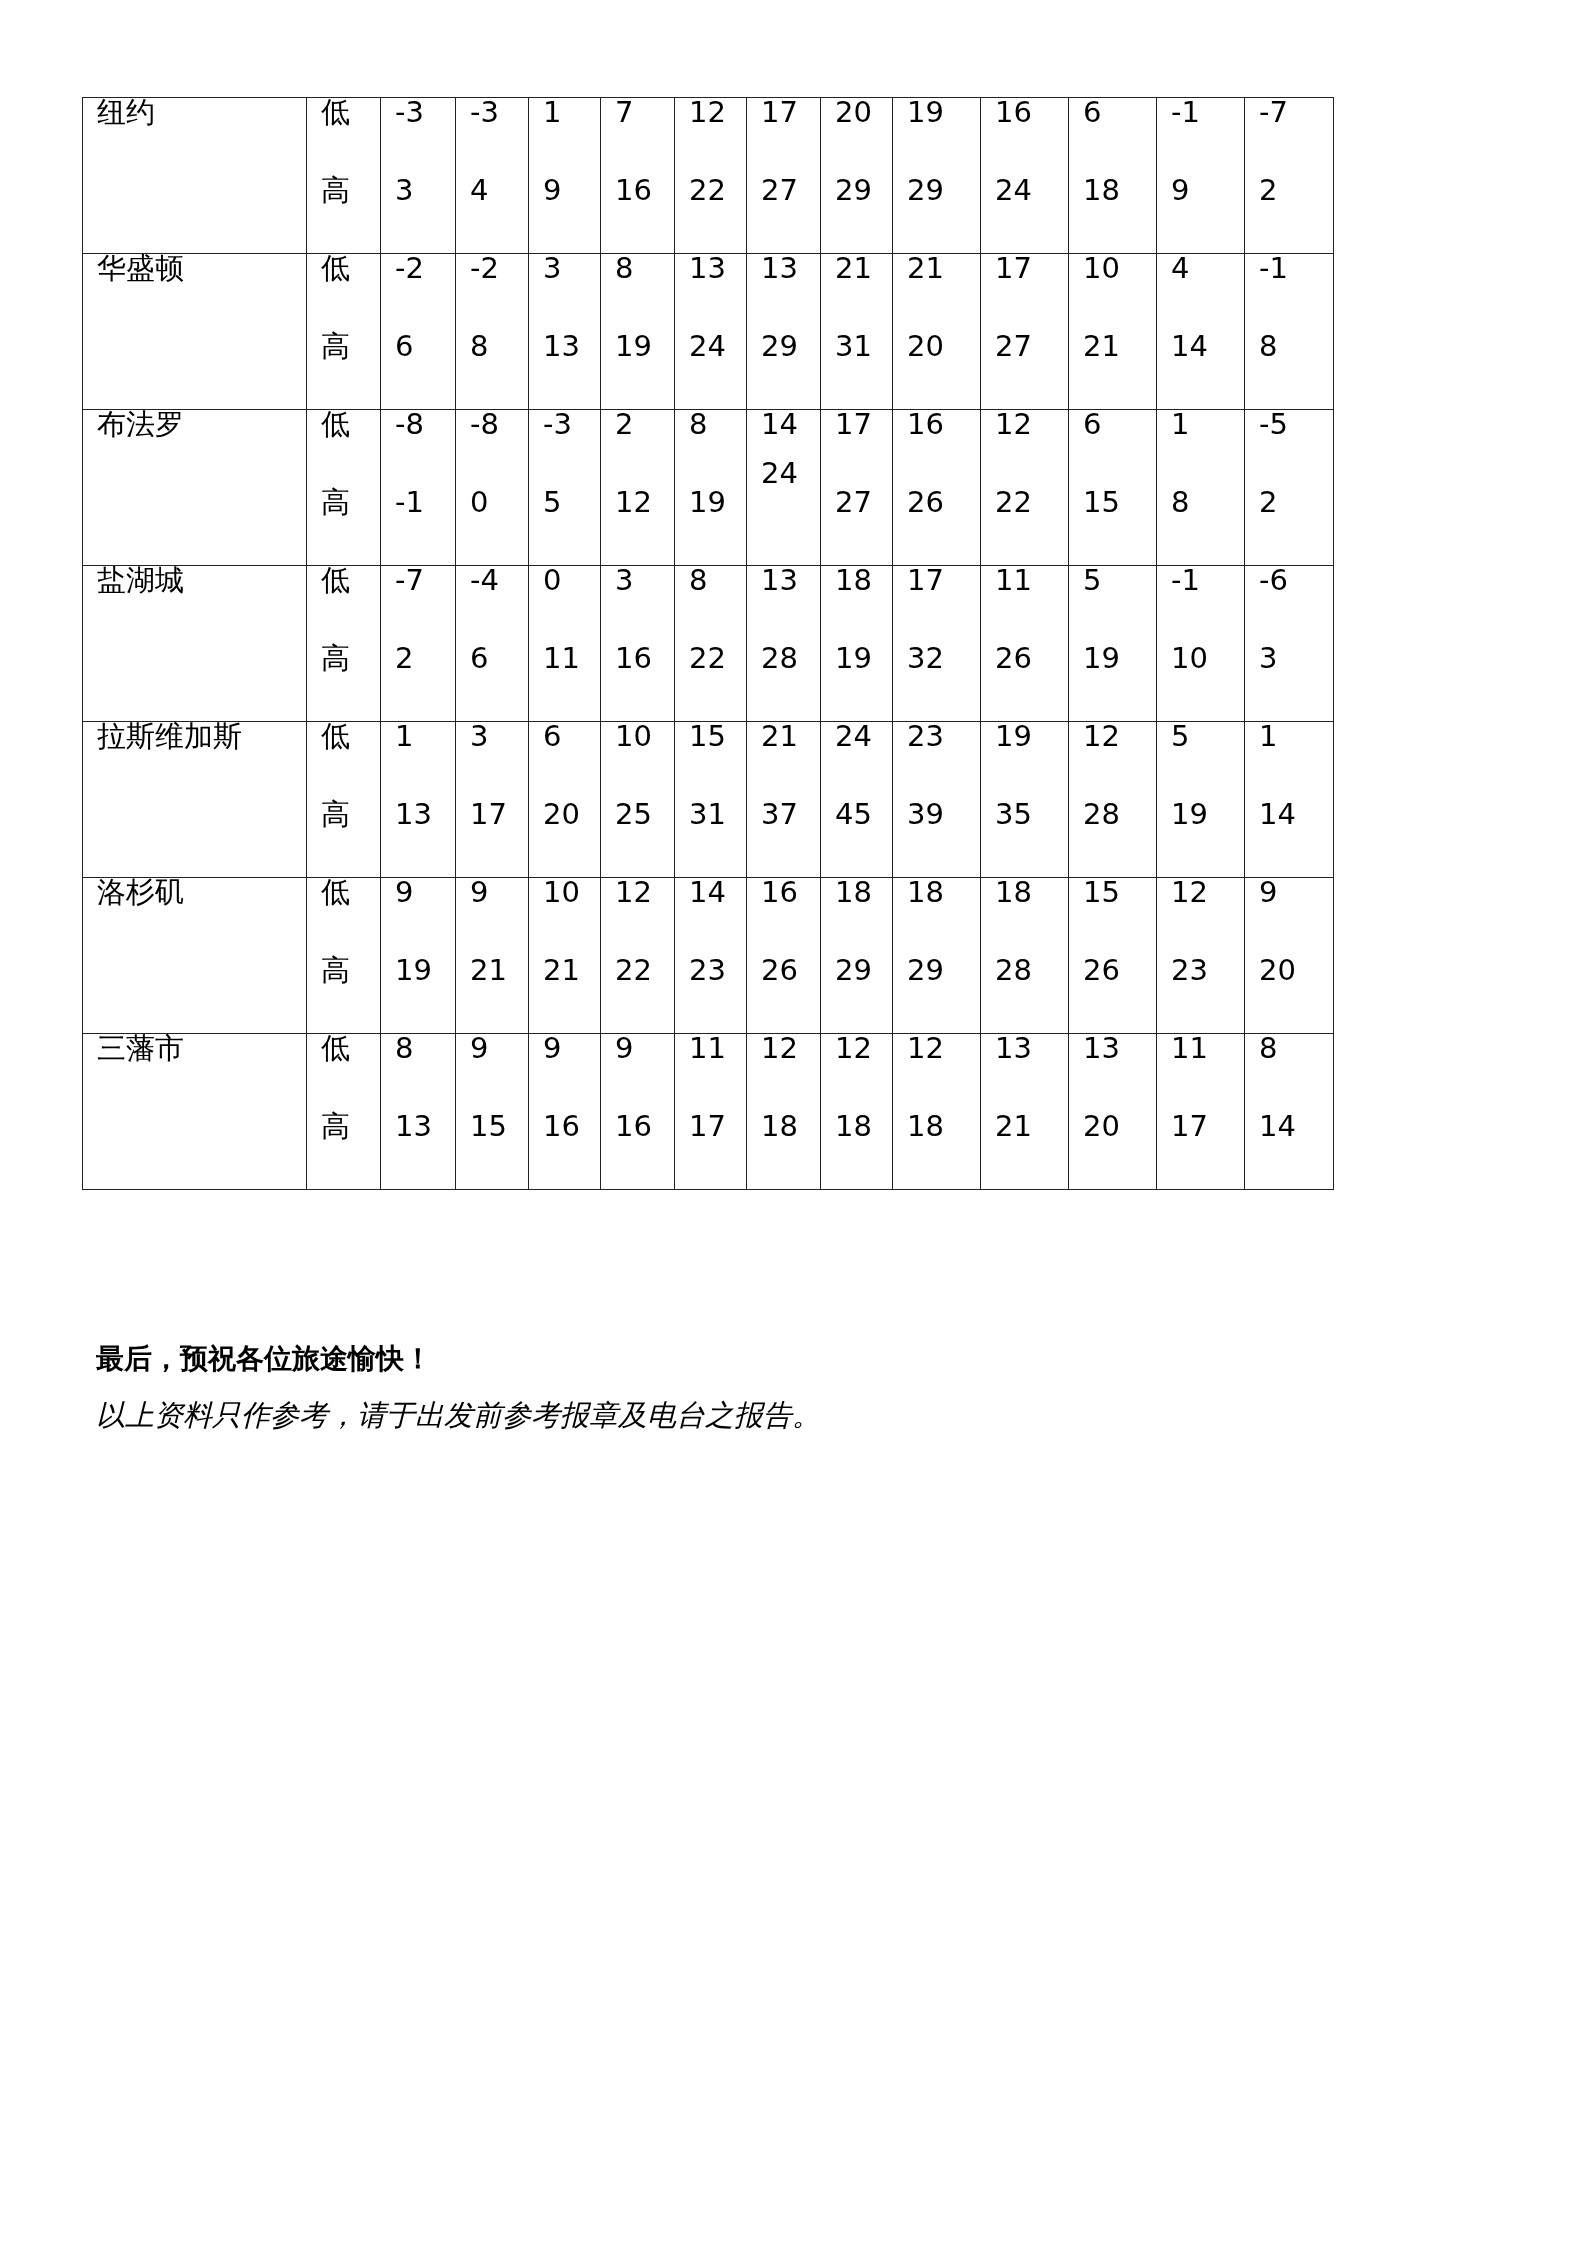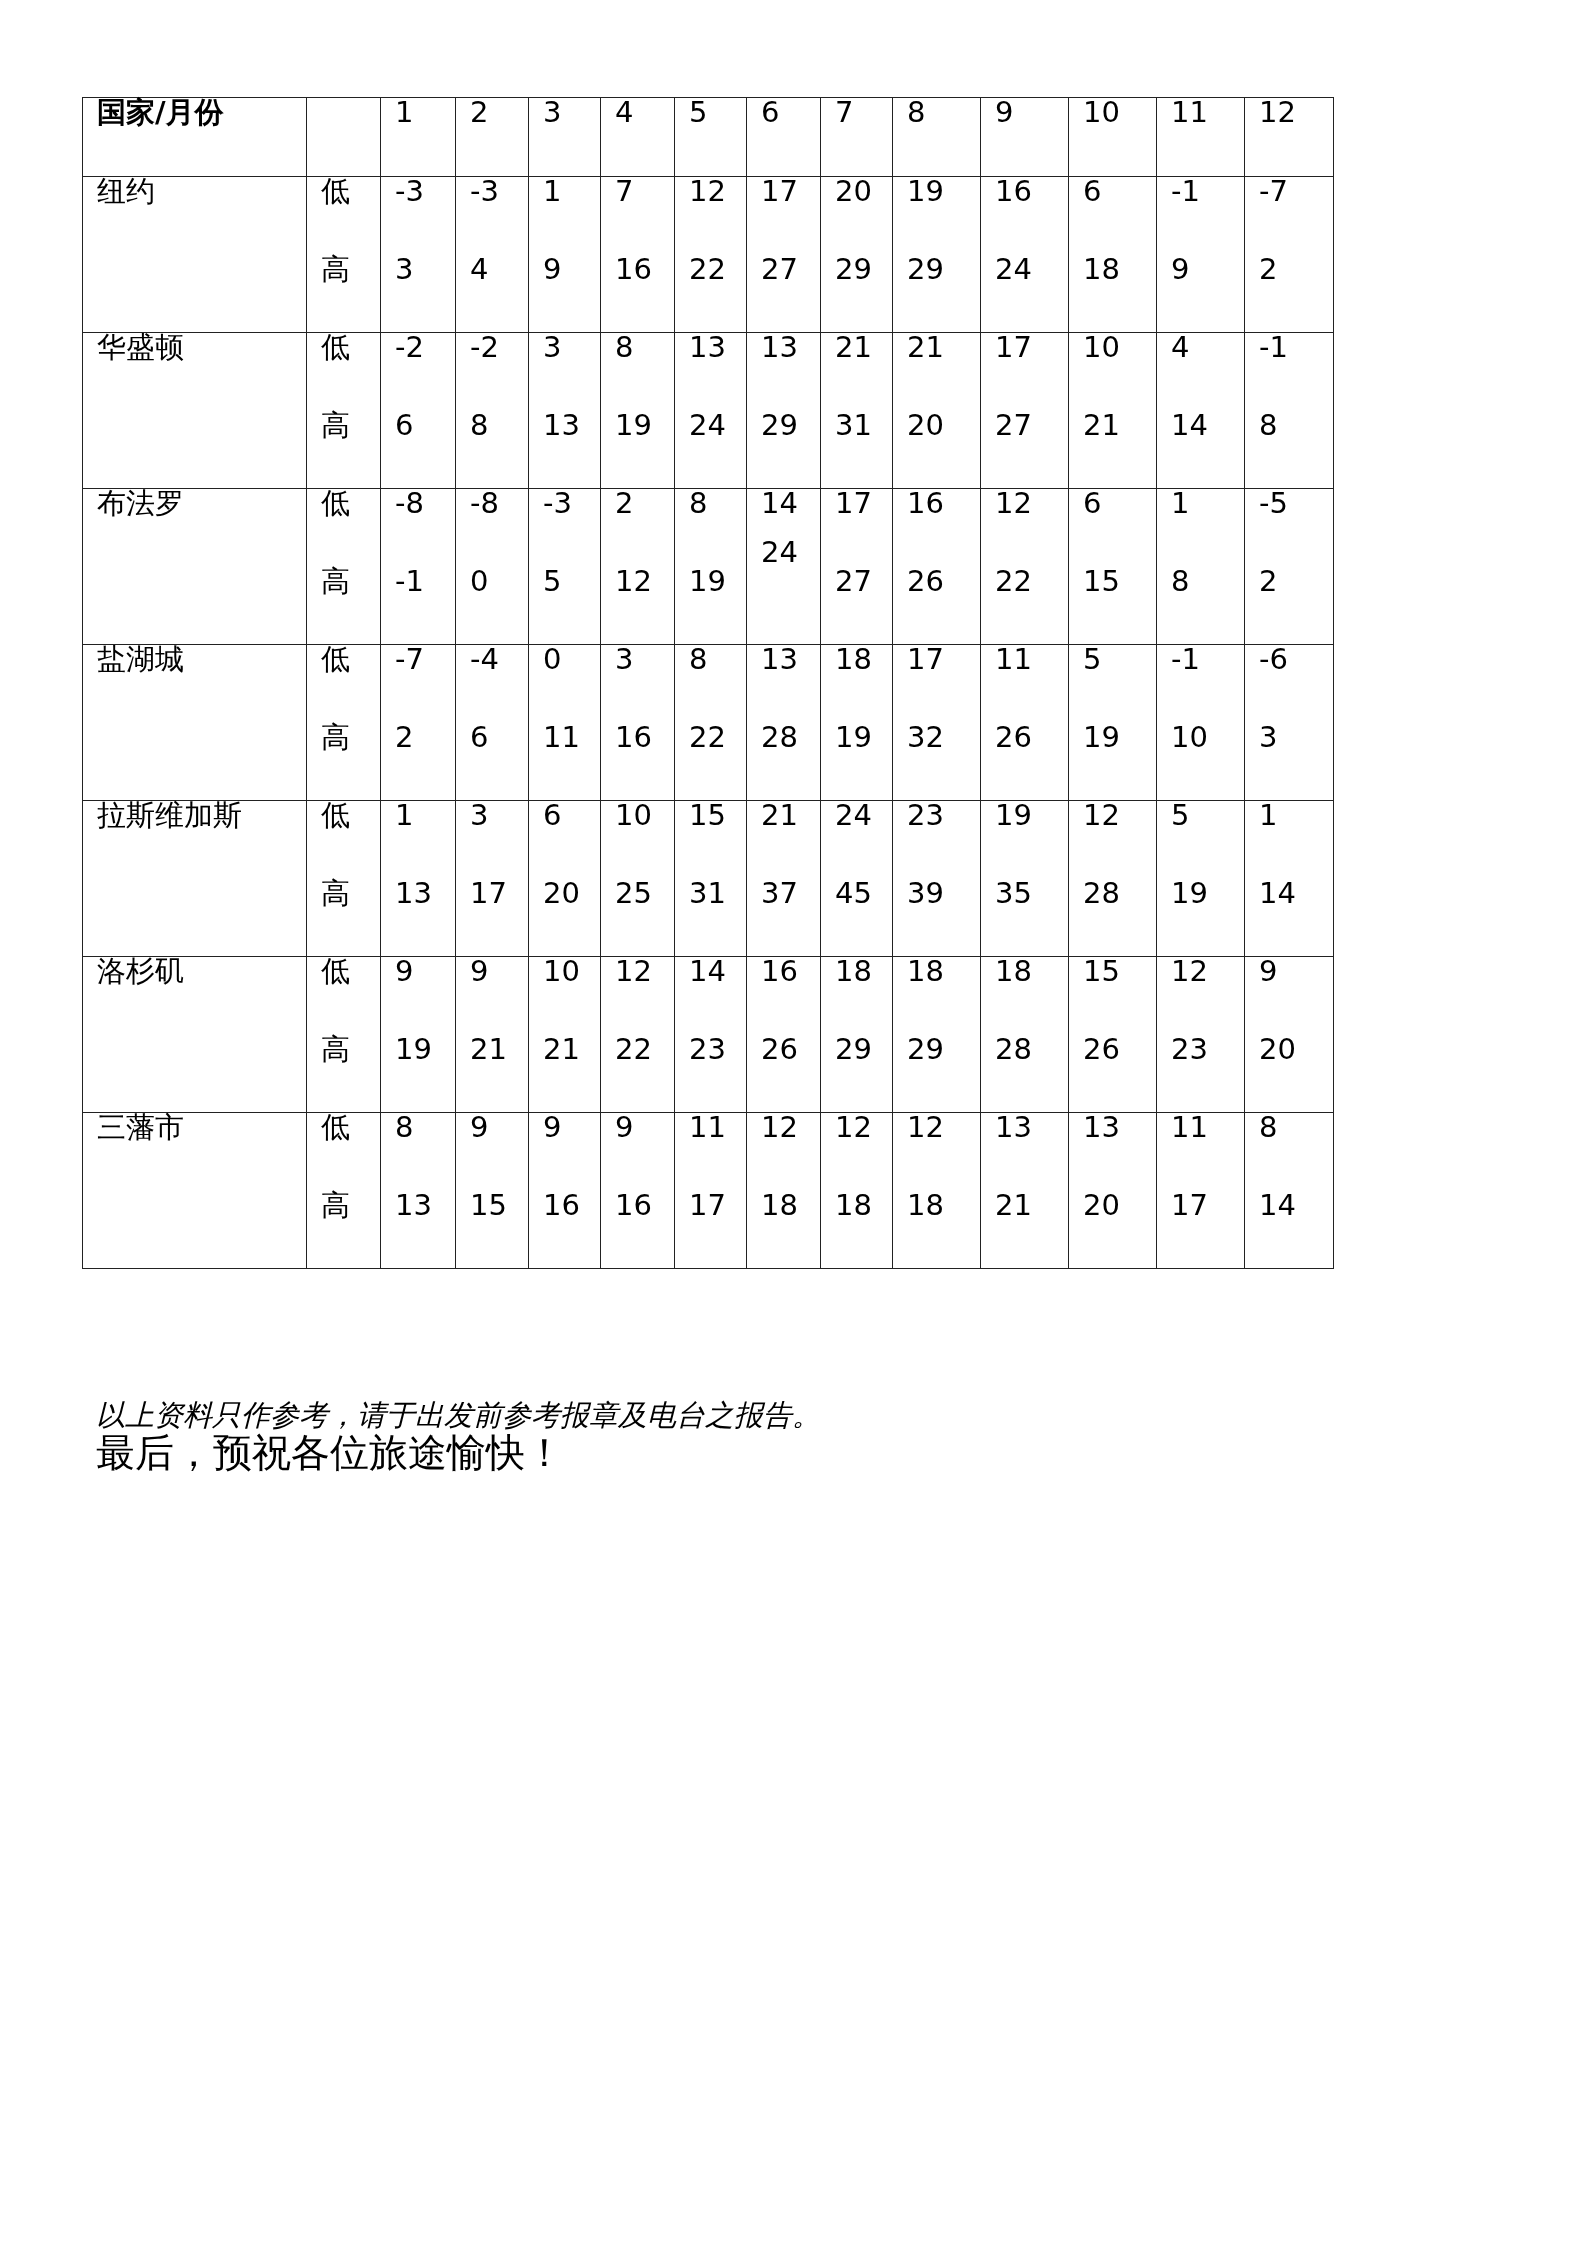--- a/index.html
+++ b/index.html
@@ -18,21 +18,21 @@
   }
   .hdr td { height:78px; padding-top:14px; }
   .hdr td.title { font-weight:bold; font-size:29px; }
   .row td { height:155px; padding-top:12px; }
   .row td.kind { padding-left:14px; }
   .cellpair { position:relative; height:143px; }
   .cellpair .lo { position:absolute; top:0; left:0; }
   .cellpair .hi { position:absolute; top:78px; left:0; }
   .cellpair.shift .hi { top:49px; }
   .footer1 { position:absolute; left:96px; top:1350px; font-size:29px; font-style:italic;margin-top:46px; }
-  .footer2 { position:absolute; left:96px; top:1426px; font-size:39px; font-weight:normal; }
+  .footer2 { position:absolute; left:96px; top:1340px; font-size:28px; font-weight:bold; }
 </style>
 </head>
 <body>
 
 <table class="wx">
   <colgroup>
     <col style="width:224px">
       <col style="width:74px">
     <col style="width:75px">
       <col style="width:73px">
@@ -41,36 +41,20 @@
     <col style="width:72px">
       <col style="width:74px">
       <col style="width:72px">
       <col style="width:88px">
     <col style="width:88px">
       <col style="width:88px">
       <col style="width:88px">
       <col style="width:89px">
   </colgroup>
   <tbody id="tbody">
-    <tr class="hdr">
-      <td class="title">国家/月份</td>
-      <td></td>
-      <td>1</td>
-      <td>2</td>
-      <td>3</td>
-      <td>4</td>
-      <td>5</td>
-      <td>6</td>
-      <td>7</td>
-      <td>8</td>
-      <td>9</td>
-      <td>10</td>
-      <td>11</td>
-      <td>12</td>
-    </tr>
   <tr class="row">
         <td>纽约</td>
         <td class="kind">
           <div class="cellpair">
             <span class="lo">低</span>
             <span class="hi">高</span>
           </div>
         </td>
         <td>
           <div class="cellpair">

